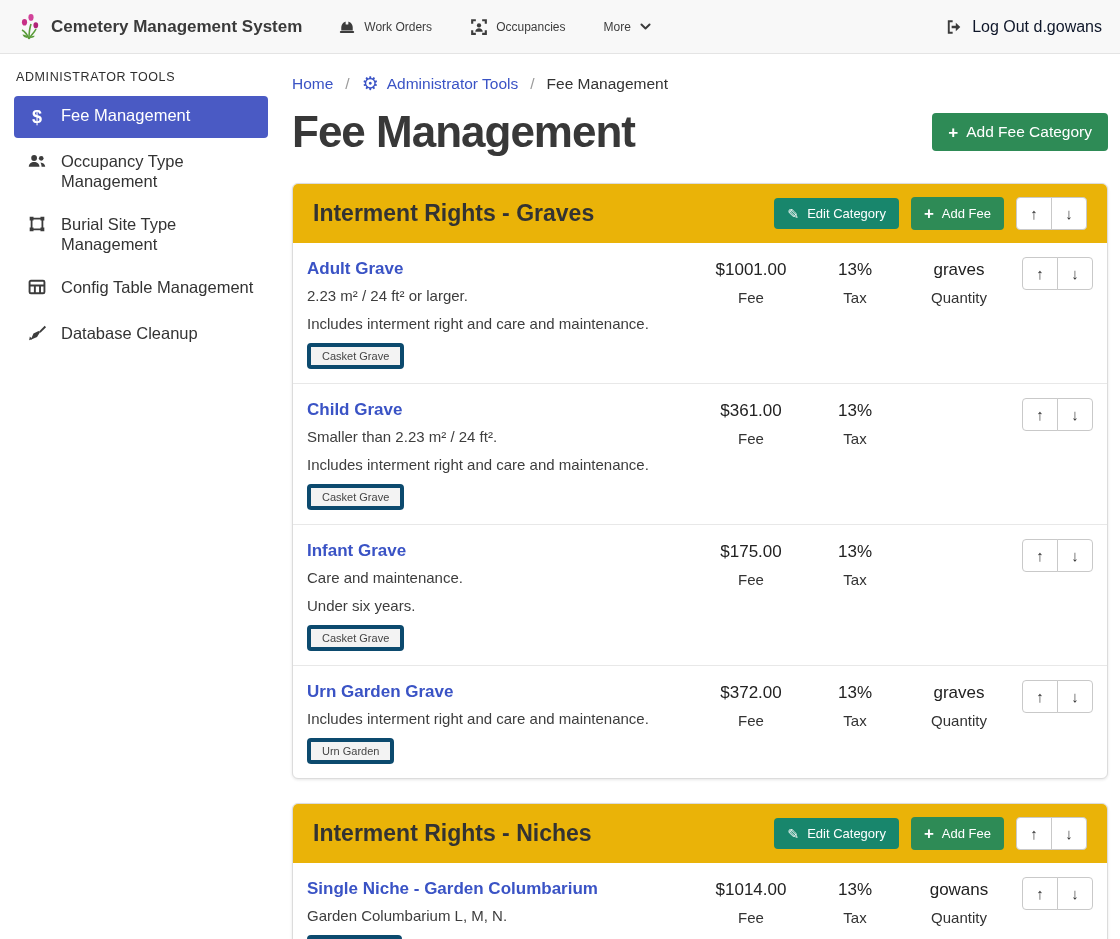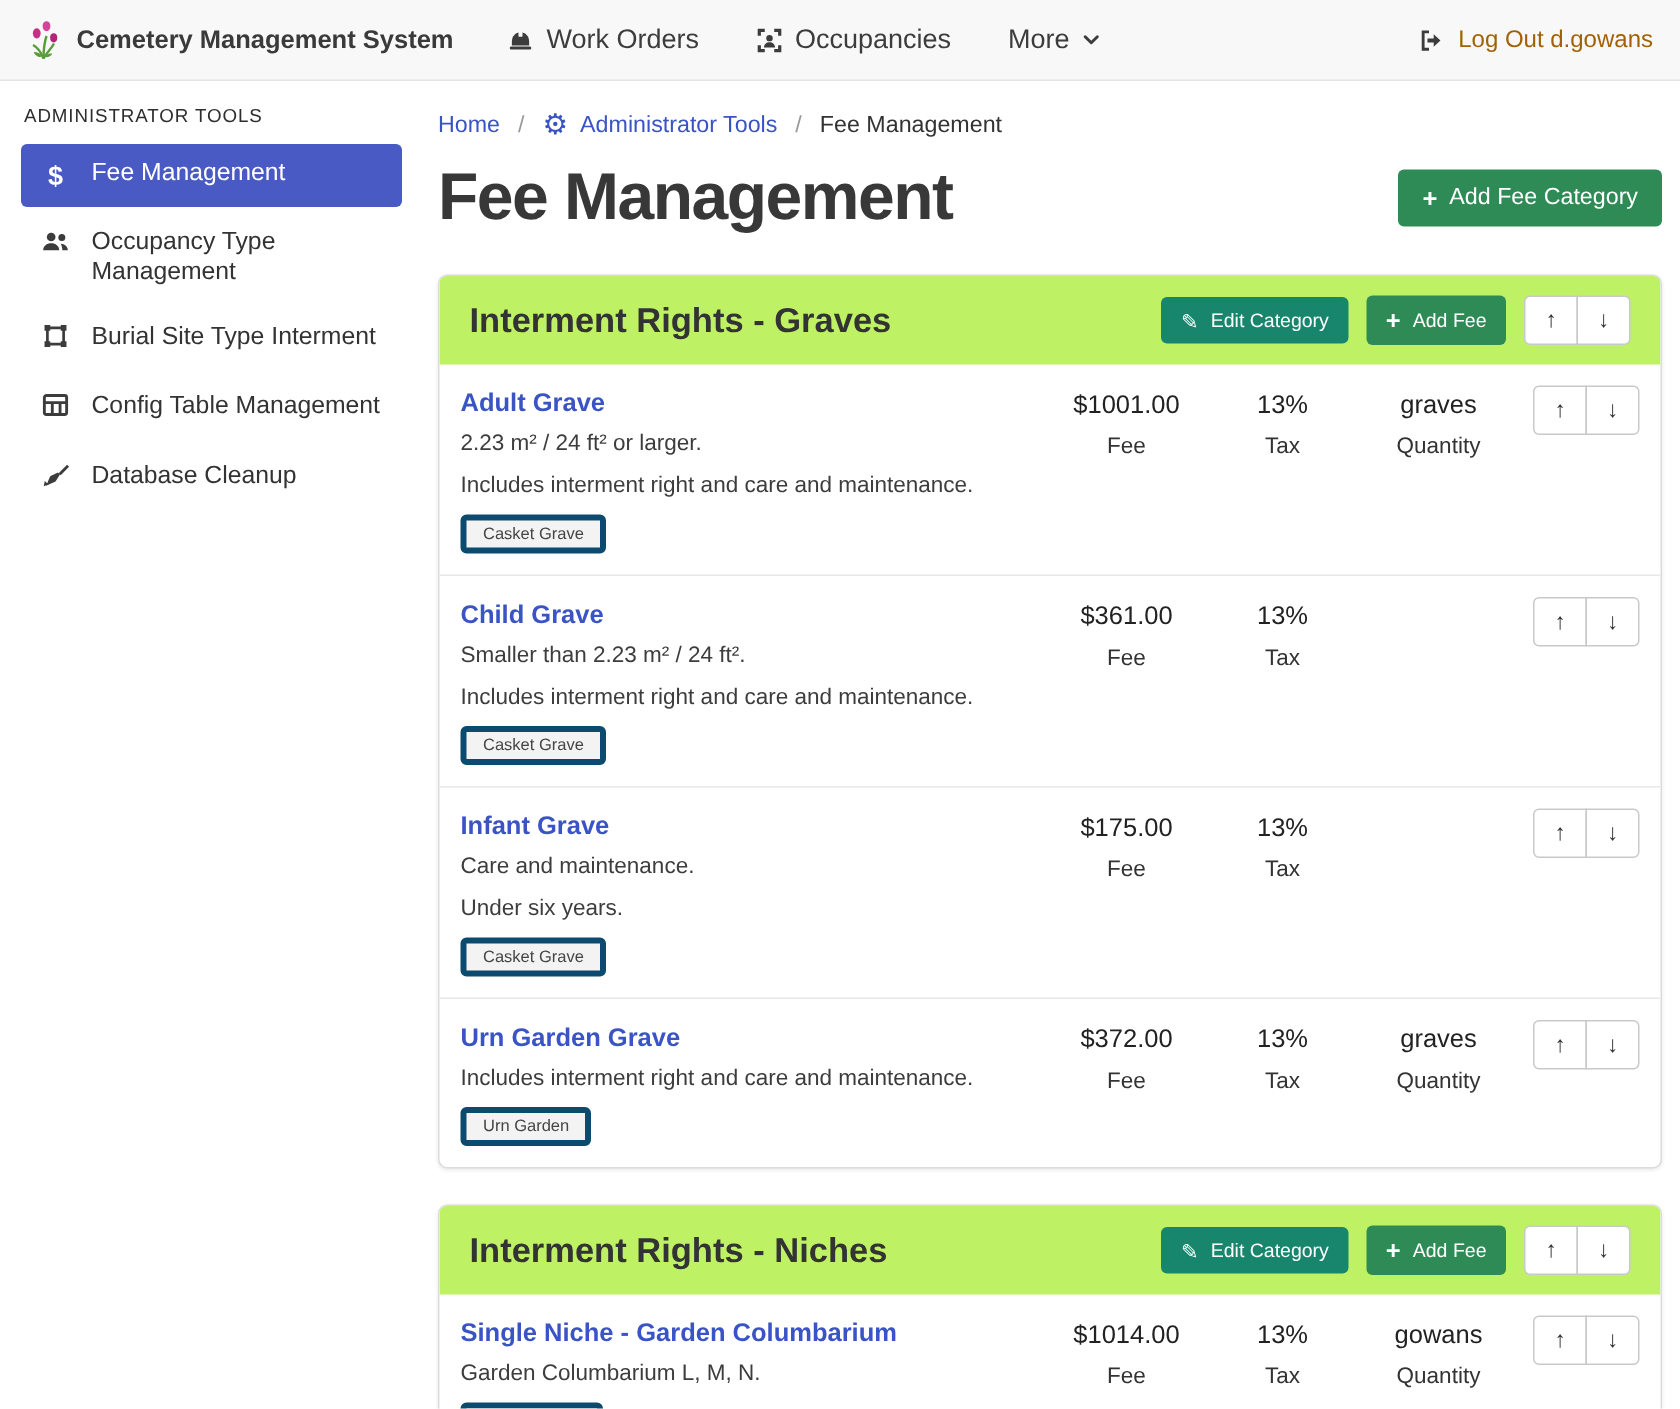--- a/index.html
+++ b/index.html
@@ -4,24 +4,24 @@
 <style>
   * { box-sizing: border-box; margin: 0; padding: 0; }
   html,body { width:1120px; height:939px; overflow:hidden; background:#fff;
     font-family:"Liberation Sans","DejaVu Sans",sans-serif; color:#333; }
 
   
   .navbar { height:54px; background:#f8f8f8; border-bottom:1px solid #e4e4e4;
     display:flex; align-items:center; padding:0 18px; }
   .brand { display:flex; align-items:center; gap:9px; margin-right:36px; cursor:pointer; }
   .brand-title { font-size:17px; font-weight:700; color:#3a3a3a; }
-  .nav-link { display:flex; align-items:center; gap:8px; font-size:18px; color:#3d3d3d;
+  .nav-link { display:flex; align-items:center; gap:8px; font-size:12px; color:#3d3d3d;
     margin-right:38px; cursor:pointer; }
   .nav-right { margin-left:auto; display:flex; align-items:flex-start; gap:9px;
-    font-size:16px; color:#a16207; cursor:pointer; }
+    font-size:16px; color:#0f172a; cursor:pointer; }
   .nav-icon svg { display:block; }
 
   
   .layout { display:flex; height:886px; }
   .sidebar { width:280px; flex:0 0 280px; padding:14px 12px 0 14px; }
   .side-heading { font-size:12.5px; letter-spacing:.6px; color:#2e2e2e; margin:2px 0 12px 2px; }
   .side-item { display:flex; align-items:flex-start; gap:13px; padding:9px 12px;
     font-size:16.5px; color:#333; border-radius:4px; cursor:pointer; margin-bottom:4px; line-height:1.25; }
   .side-item .s-icon { width:22px; flex:0 0 22px; text-align:center; padding-top:1px; }
   .side-item.active { background:#4a5ac4; color:#fff; }
@@ -45,21 +45,21 @@
   .btn-green { background:#2e8b56; }
   .btn-teal { background:#18866c; }
   .btn-lg { font-size:15.5px; padding:10px 16px; }
   .btn-sm { font-size:13px; padding:8px 13px; }
   .plus-glyph { font-size:17px; font-weight:700; line-height:1; }
   .pencil-glyph { font-size:14px; line-height:1; }
 
   
   .card { border:1px solid #dcdcdc; border-radius:6px; box-shadow:0 1px 3px rgba(0,0,0,.10);
     margin-bottom:24px; background:#fff; overflow:hidden; }
-  .card-header { background:#bef264; padding:13px 20px; display:flex; align-items:center; gap:12px; }
+  .card-header { background:#eab308; padding:13px 20px; display:flex; align-items:center; gap:12px; }
   .card-title { flex:1; font-size:23px; font-weight:600; color:#333; }
   .arrow-group { display:flex; }
   .arrow-btn { width:36px; height:33px; background:#fff; border:1px solid #c9c9c9;
     font-size:15px; color:#333; cursor:pointer; font-family:inherit; }
   .arrow-btn:first-child { border-radius:4px 0 0 4px; }
   .arrow-btn:last-child { border-radius:0 4px 4px 0; margin-left:-1px; }
 
   
   .fee-row { display:flex; align-items:flex-start; padding:14px; }
   .fee-row + .fee-row, .fee-row-stub { border-top:1px solid #e8e8e8; }
@@ -158,21 +158,21 @@
       </span>
       <span>Occupancy Type Management</span>
     </div>
 
     <div class="side-item">
       <span class="s-icon">
         <svg width="18" height="18" viewBox="0 0 16 16" fill="#3c3c3c">
           <path d="M1.5 1.5h3.4v3.4H1.5zM11.1 1.5h3.4v3.4h-3.4zM1.5 11.1h3.4v3.4H1.5zM11.1 11.1h3.4v3.4h-3.4zM4.9 2.4h6.2v1.6H4.9zM4.9 12h6.2v1.6H4.9zM2.4 4.9h1.6v6.2H2.4zM12 4.9h1.6v6.2H12z"></path>
         </svg>
       </span>
-      <span>Burial Site Type Interment</span>
+      <span>Burial Site Type Management</span>
     </div>
 
     <div class="side-item">
       <span class="s-icon">
         <svg width="18" height="18" viewBox="0 0 16 16">
           <rect x="1.4" y="2.4" width="13.2" height="11.2" rx="1.2" fill="none" stroke="#3c3c3c" stroke-width="1.7"></rect>
           <path d="M1.4 6.6h13.2M6.1 6.6v7M10.7 6.6v7" stroke="#3c3c3c" stroke-width="1.7" fill="none"></path>
         </svg>
       </span>
       <span>Config Table Management</span>

